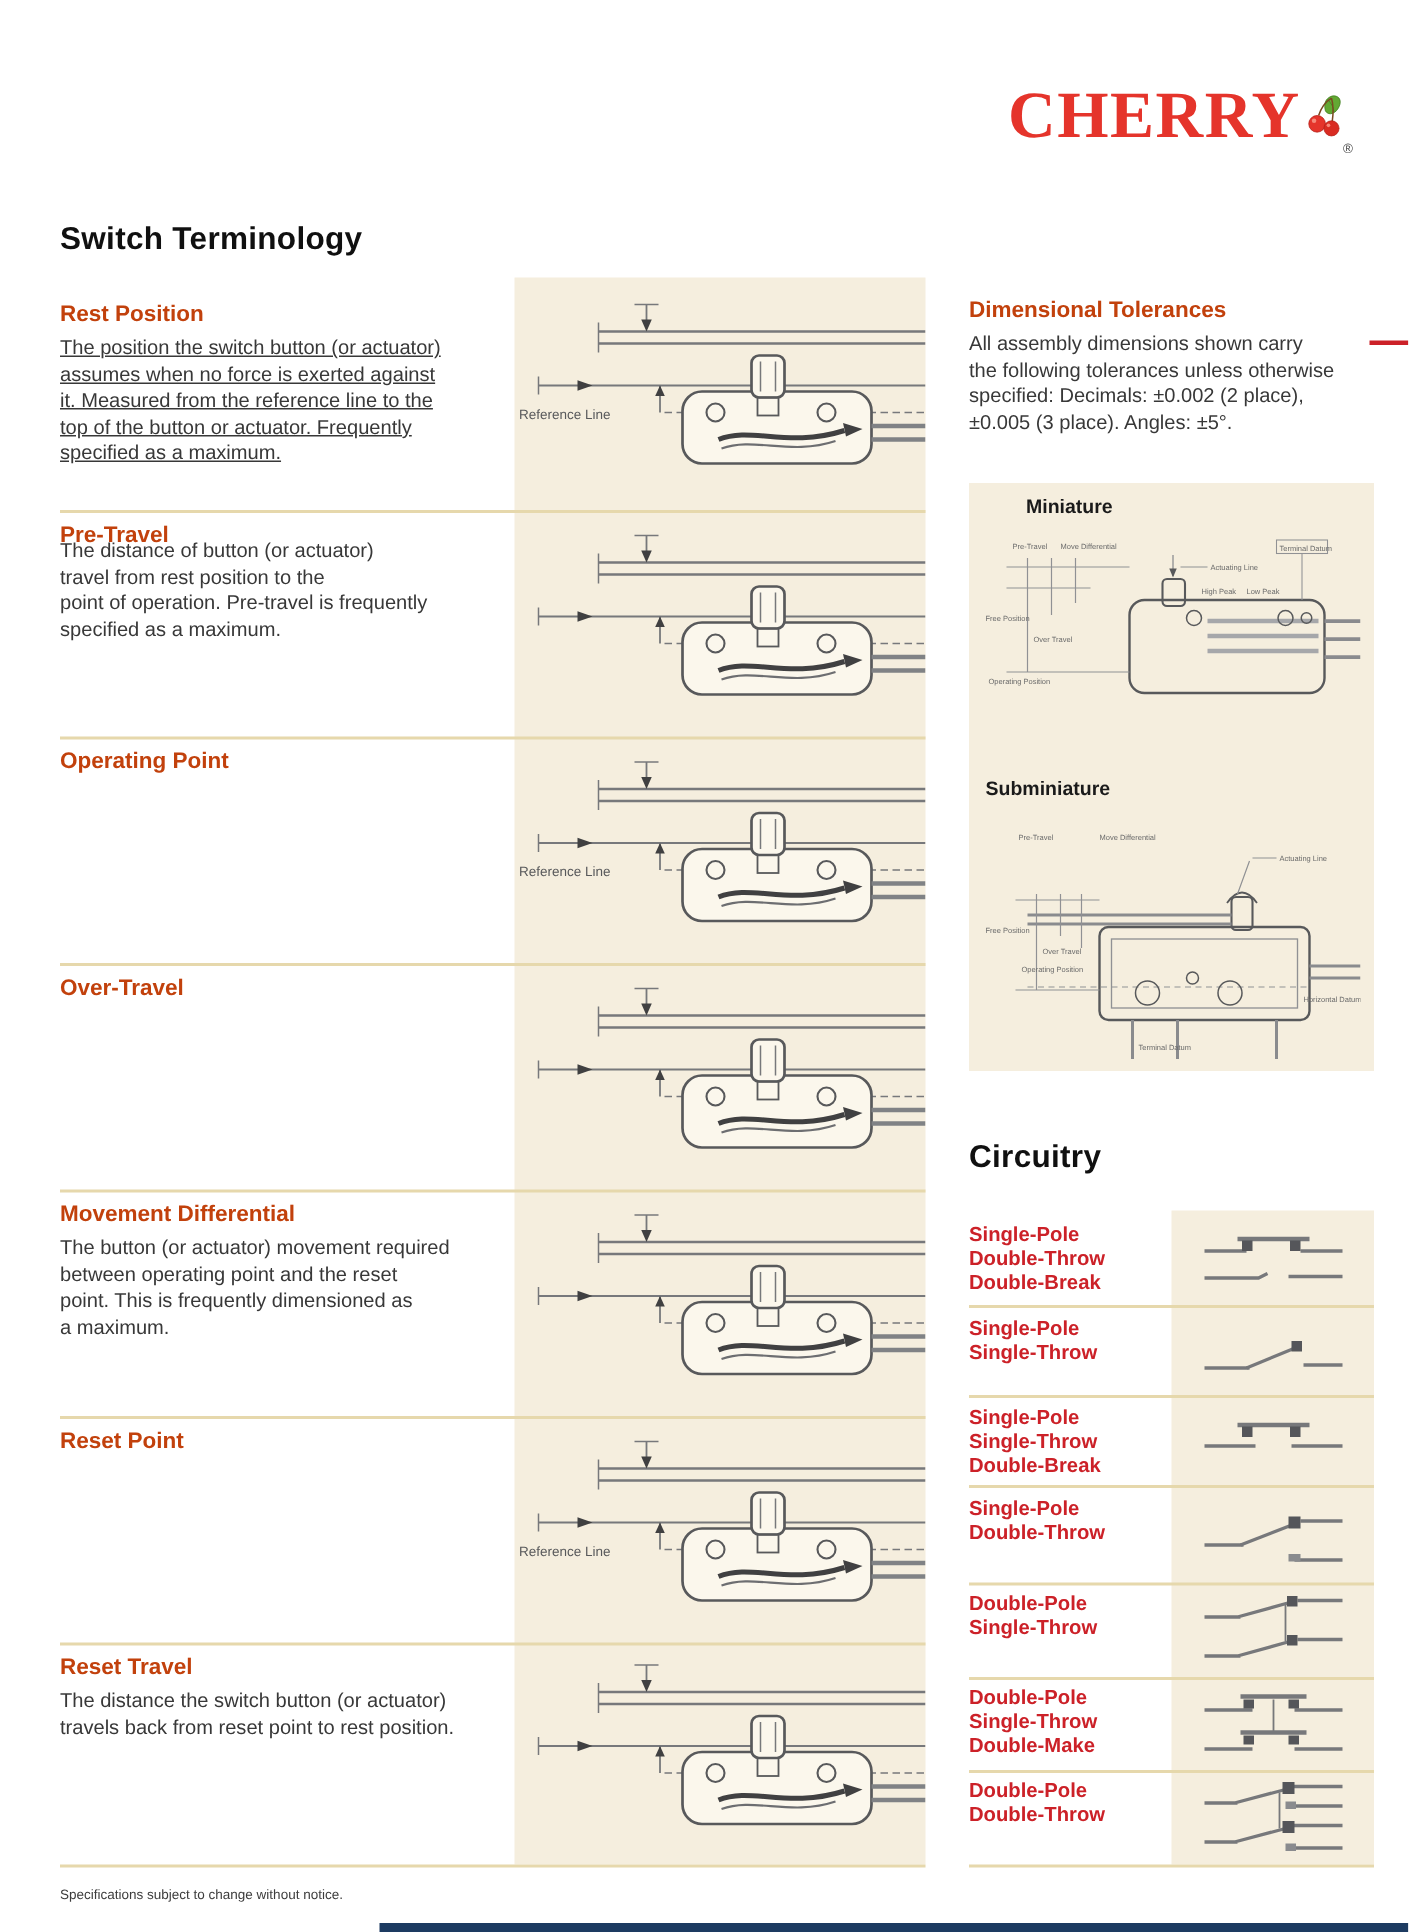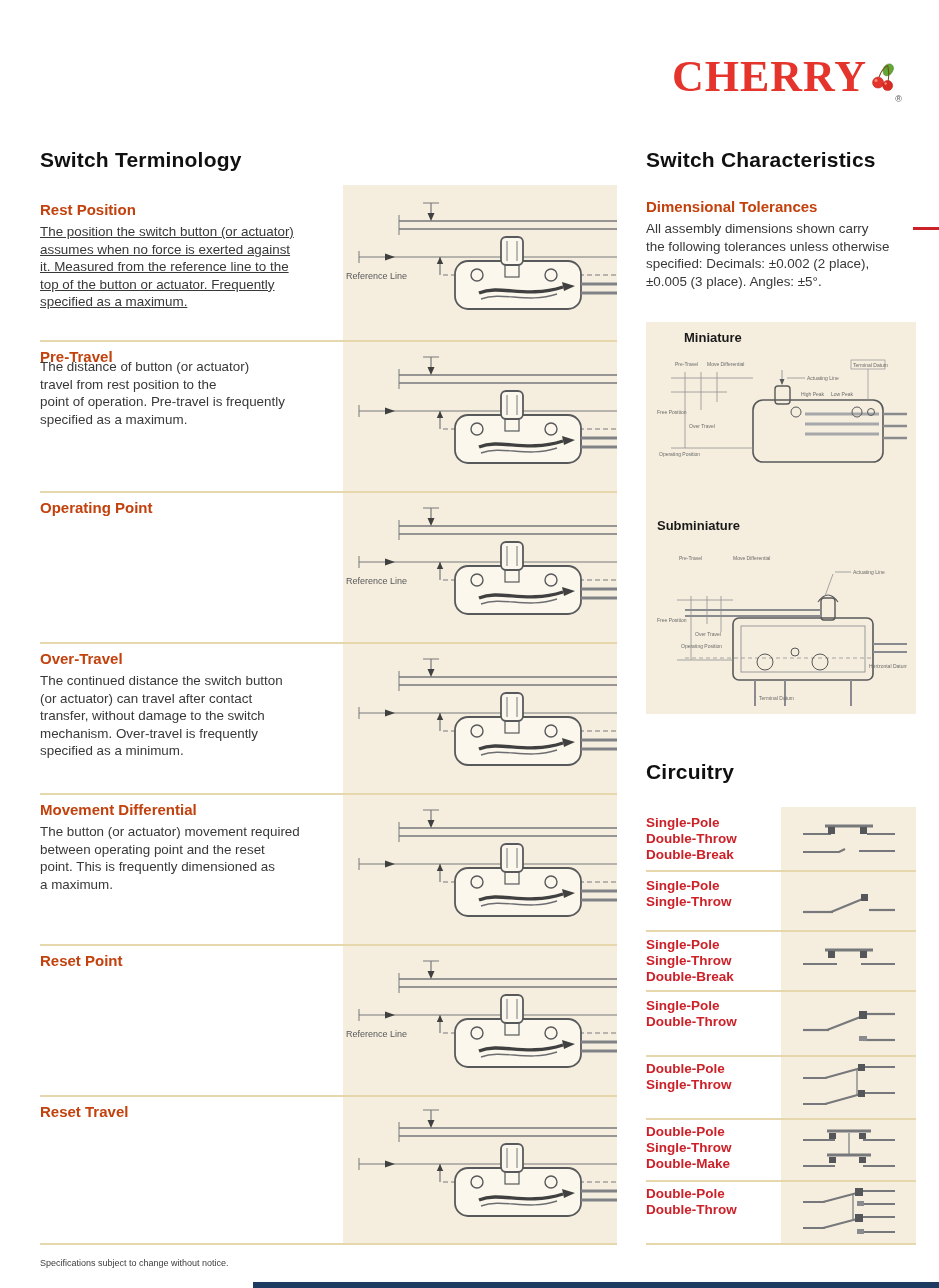--- a/index.html
+++ b/index.html
@@ -100,25 +100,20 @@
 
   <div class="abs red-h" style="left:40px;top:499px;">Operating Point</div>
   <svg class="abs" style="left:343px;top:492px;" width="274" height="150" viewBox="0 0 274 150">
     <use href="#sw"></use>
     <text class="ref-text" x="3" y="92">Reference Line</text>
   </svg>
 
   <div class="rule" style="left:40px;top:642px;width:577px;"></div>
 
   <div class="abs red-h" style="left:40px;top:650px;">Over-Travel</div>
-  <div class="abs body-text" style="left:40px;top:672px;width:295px;">The continued distance the switch button
-(or actuator) can travel after contact
-transfer, without damage to the switch
-mechanism. Over-travel is frequently
-specified as a minimum.</div>
   <svg class="abs" style="left:343px;top:643px;" width="274" height="150" viewBox="0 0 274 150">
     <use href="#sw"></use>
     <text class="ref-text" x="3" y="92"></text>
   </svg>
 
   <div class="rule" style="left:40px;top:793px;width:577px;"></div>
 
   <div class="abs red-h" style="left:40px;top:801px;">Movement Differential</div>
   <div class="abs body-text" style="left:40px;top:823px;width:295px;">The button (or actuator) movement required
 between operating point and the reset
@@ -133,28 +128,29 @@
 
   <div class="abs red-h" style="left:40px;top:952px;">Reset Point</div>
   <svg class="abs" style="left:343px;top:945px;" width="274" height="150" viewBox="0 0 274 150">
     <use href="#sw"></use>
     <text class="ref-text" x="3" y="92">Reference Line</text>
   </svg>
 
   <div class="rule" style="left:40px;top:1095px;width:577px;"></div>
 
   <div class="abs red-h" style="left:40px;top:1103px;">Reset Travel</div>
+  <div class="abs body-text" style="left:40px;top:1125px;width:295px;">The distance the switch button (or actuator)
+travels back from reset point to rest position.</div>
   <svg class="abs" style="left:343px;top:1094px;" width="274" height="150" viewBox="0 0 274 150">
     <use href="#sw"></use>
     <text class="ref-text" x="3" y="92"></text>
   </svg>
 
   <div class="rule" style="left:40px;top:1243px;width:577px;"></div>
 
-  <div class="abs h1" style="left:646px;top:148px;">Switch Characteristics</div>
 
   <div class="abs red-h" style="left:646px;top:198px;">Dimensional Tolerances</div>
   <div class="abs body-text" style="left:646px;top:220px;width:280px;">All assembly dimensions shown carry
 the following tolerances unless otherwise
 specified: Decimals: ±0.002 (2 place),
 ±0.005 (3 place).  Angles: ±5°.</div>
 
   <div class="revision-mark" style="left:913px;top:227px;width:26px;height:3px;"></div>
 
   <div class="cream" style="left:646px;top:322px;width:270px;height:392px;"></div>

